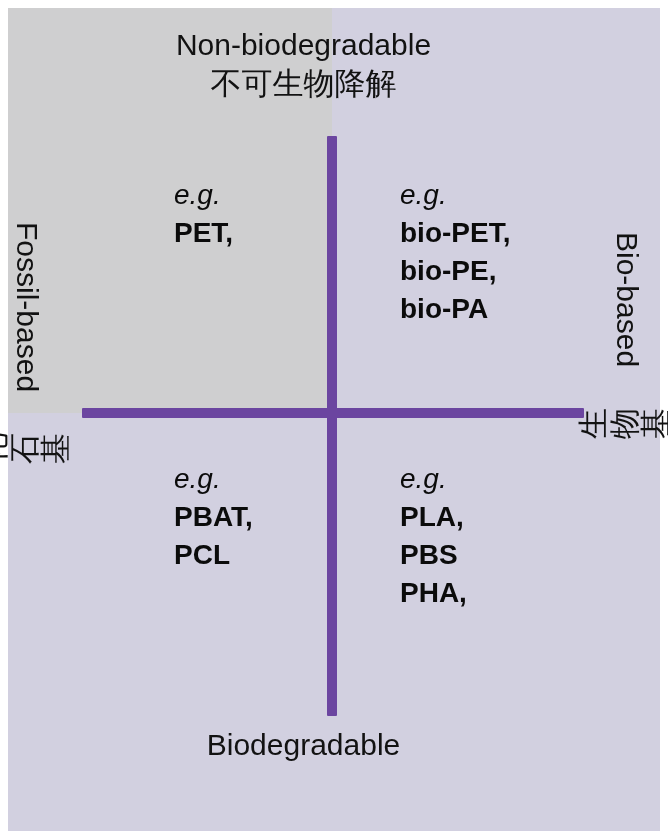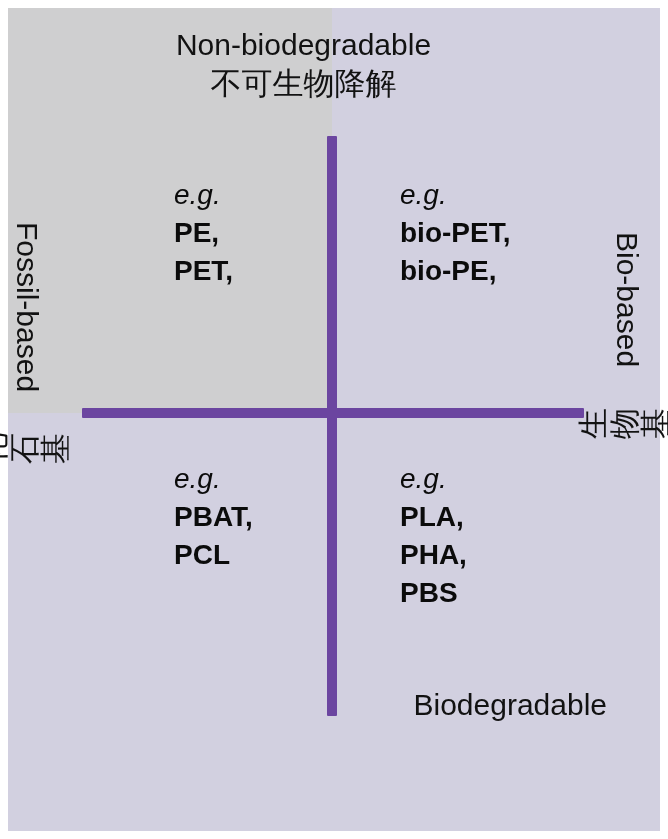--- a/index.html
+++ b/index.html
@@ -64,21 +64,21 @@
     line-height: 38px;
     font-weight: 400;
     letter-spacing: 0px;
   }
   .axis-label-h .line-cjk {
     display: block;
     font-size: 31px;
     line-height: 40px;
   }
   #label-top { top: 26px; }
-  #label-bottom { top: 686px; text-align: right; }
+  #label-bottom { top: 726px; }
 
   
   .axis-label-v {
     position: absolute;
     color: #121212;
     font-size: 30px;
     line-height: 30px;
     white-space: nowrap;
     transform-origin: 0 0;
     transform: rotate(90deg);
@@ -144,36 +144,36 @@
   <div class="axis-label-v" id="label-left">
     <span>Fossil-based</span><span>&nbsp;</span><span class="cjk"><span style="display: inline-block; transform: rotate(-90deg); vertical-align: middle;">化</span><span style="display: inline-block; transform: rotate(-90deg); vertical-align: middle;">石</span><span style="display: inline-block; transform: rotate(-90deg); vertical-align: middle;">基</span></span>
   </div>
 
   <div class="axis-label-v" id="label-right">
     <span>Bio-based</span><span>&nbsp;</span><span class="cjk"><span style="display: inline-block; transform: rotate(-90deg); vertical-align: middle;">生</span><span style="display: inline-block; transform: rotate(-90deg); vertical-align: middle;">物</span><span style="display: inline-block; transform: rotate(-90deg); vertical-align: middle;">基</span></span>
   </div>
 
   <div class="quadrant" id="quadrant-top-left">
     <span class="eg">e.g.</span>
-    <span class="item">PE,</span>
     <span class="item">PET,</span>
   </div>
 
   <div class="quadrant" id="quadrant-top-right">
     <span class="eg">e.g.</span>
     <span class="item">bio-PET,</span>
     <span class="item">bio-PE,</span>
+    <span class="item">bio-PA</span>
   </div>
 
   <div class="quadrant" id="quadrant-bottom-left">
     <span class="eg">e.g.</span>
     <span class="item">PBAT,</span>
     <span class="item">PCL</span>
   </div>
 
   <div class="quadrant" id="quadrant-bottom-right">
     <span class="eg">e.g.</span>
     <span class="item">PLA,</span>
+    <span class="item">PBS</span>
     <span class="item">PHA,</span>
-    <span class="item">PBS</span>
   </div>
 
 </div>
 
 </body></html>

